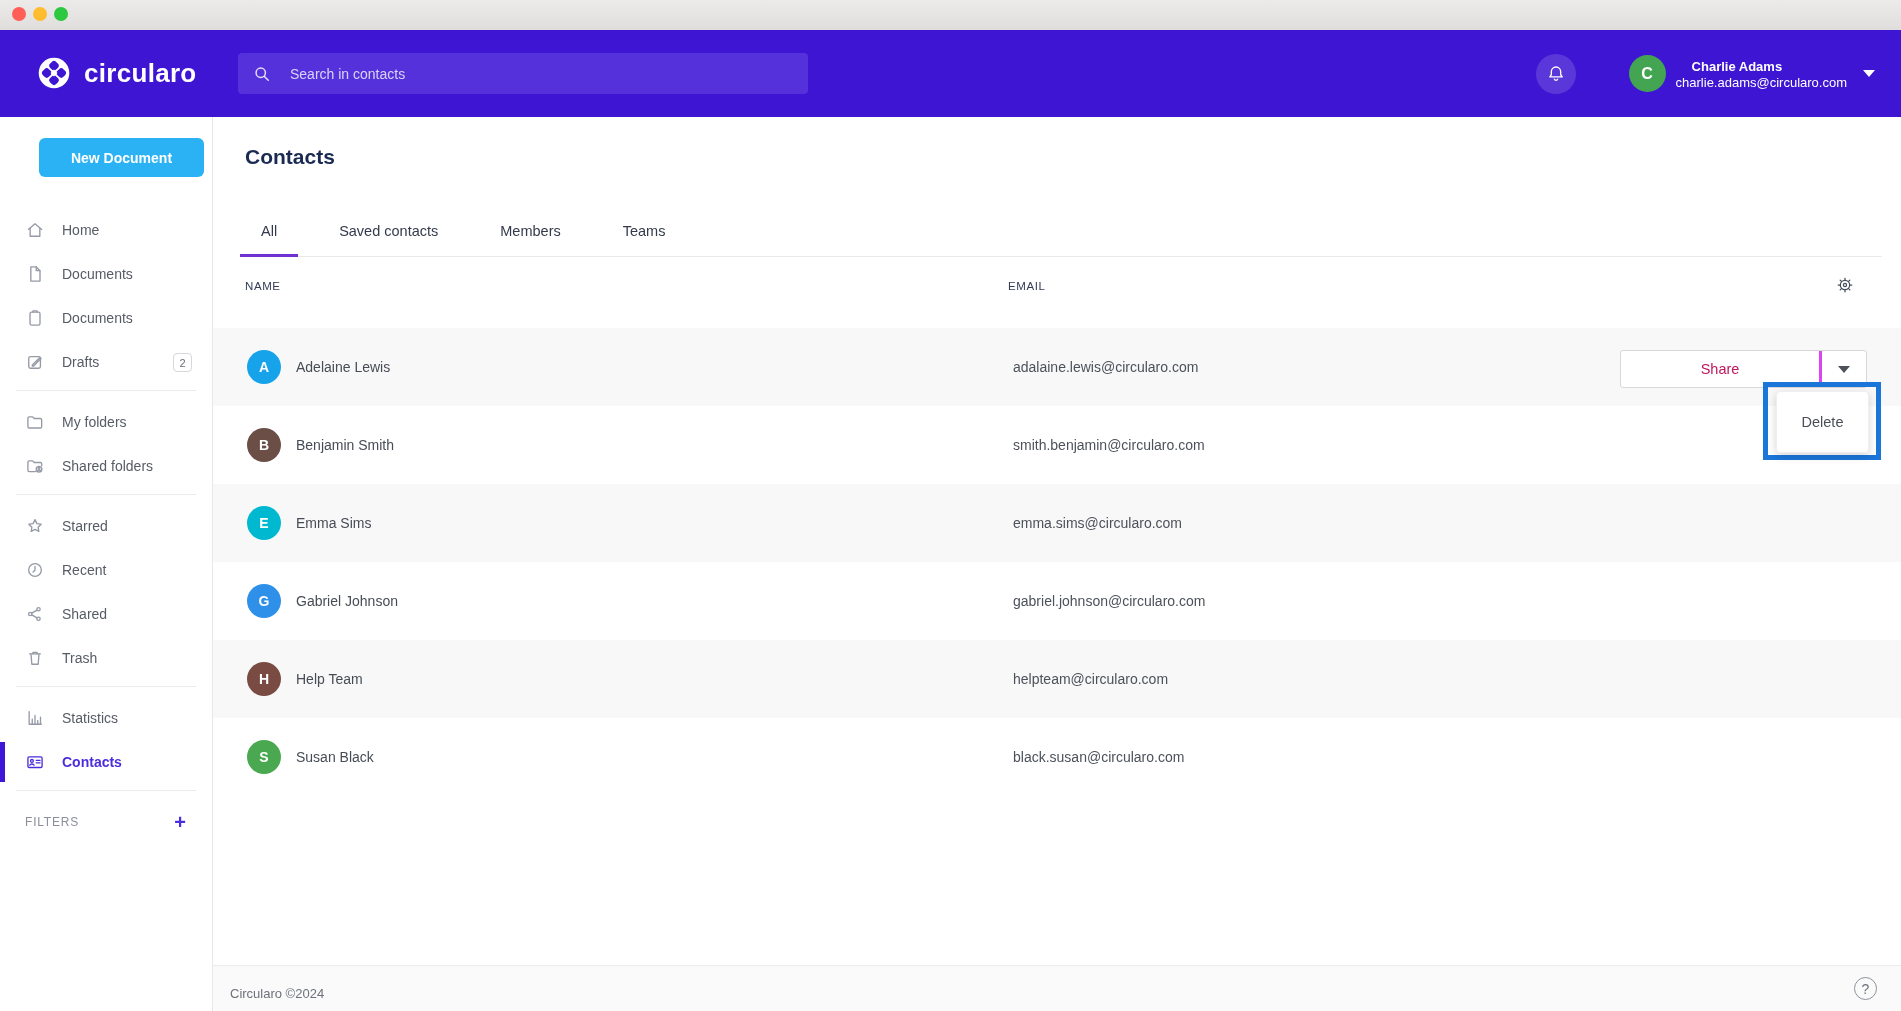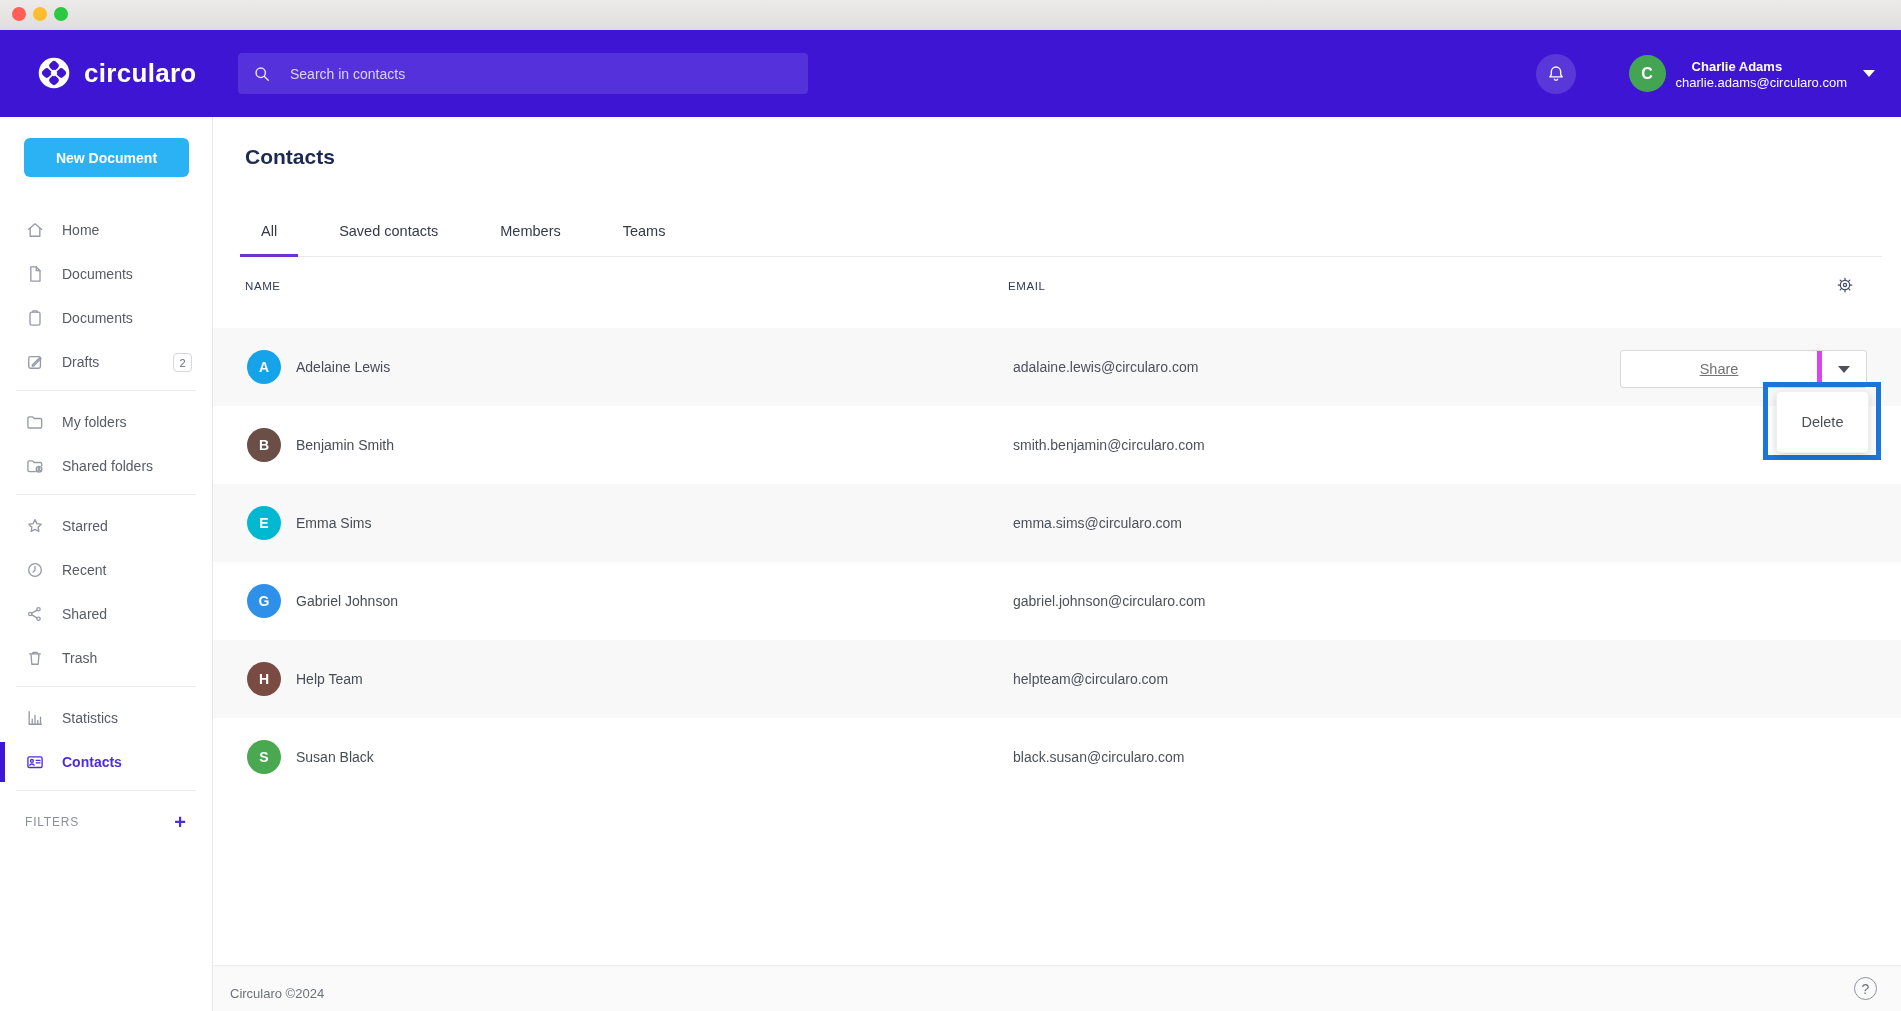--- a/index.html
+++ b/index.html
@@ -31,21 +31,21 @@
     display:flex; align-items:center; justify-content:center; }
   .utxt { margin-left:10px; color:#fff; line-height:15px; }
   .uname { font-size:13px; font-weight:bold;margin-left:16px; }
   .uemail { font-size:13px; }
   .uchev { margin-left:16px; width:0; height:0; border-left:6px solid transparent;
     border-right:6px solid transparent; border-top:7px solid #fff; }
 
   
   .sidebar { position:absolute; left:0; top:117px; width:213px; height:894px;
     background:#fff; border-right:1px solid #e8e8ec; }
-  .newdoc { display:block; margin:21px 24px 0 24px; width:165px; height:39px;
+  .newdoc { display:block; margin:21px 24px 0 39px; width:165px; height:39px;
     background:#2bb2f4; border:none; border-radius:6px; color:#fff;
     font-size:14px; font-weight:bold; cursor:pointer;
     font-family:"Liberation Sans","DejaVu Sans",sans-serif; }
   .nav { margin-top:31px; }
   .side-item { position:relative; height:44px; display:flex; align-items:center;
     padding-left:25px; cursor:pointer; color:#565b66; }
   .side-item .icn { width:20px; height:20px; color:#959aa5; flex:0 0 20px; }
   .side-item .icn svg { width:20px; height:20px; }
   .side-item .lbl { margin-left:17px; font-size:14px; }
   .side-item.active { color:#4c2ddd; }
@@ -81,21 +81,21 @@
   .crow.shaded { background:#f8f8f9; }
   .avatar { position:absolute; left:34px; width:34px; height:34px; border-radius:50%;
     color:#fff; font-size:14px; font-weight:bold; display:flex; align-items:center; justify-content:center; }
   .cname { position:absolute; left:83px; font-size:14px; color:#474c55; }
   .cemail { position:absolute; left:800px; font-size:14px; color:#4c515a; }
 
   
   .sharebtn { position:absolute; left:1407px; top:233px; width:247px; height:38px;
     background:#fff; border:1px solid #d8d8db; border-radius:3px; display:flex; z-index:5; cursor:pointer; }
   .share-main { flex:1; display:flex; align-items:center; justify-content:center;
-    font-size:14.5px; color:#737373; border-right:5px solid #d946ef;text-decoration:underline; }
+    font-size:14.5px; color:#be185d; border-right:3px solid #d946ef; }
   .share-caret { width:44px; display:flex; align-items:center; justify-content:center; }
   .share-caret i { width:0; height:0; border-left:6px solid transparent;
     border-right:6px solid transparent; border-top:7px solid #4e5258; }
 
   
   .annot { position:absolute; left:1550px; top:265px; width:118px; height:78px;
     border:5px solid #1b76da; z-index:10; pointer-events:none; }
   .menu { position:absolute; left:1563px; top:274px; width:93px; height:62px;
     background:#fff; border:1px solid #efeff1; border-radius:4px;
     box-shadow:0 3px 10px rgba(0,0,0,.16); z-index:11;

